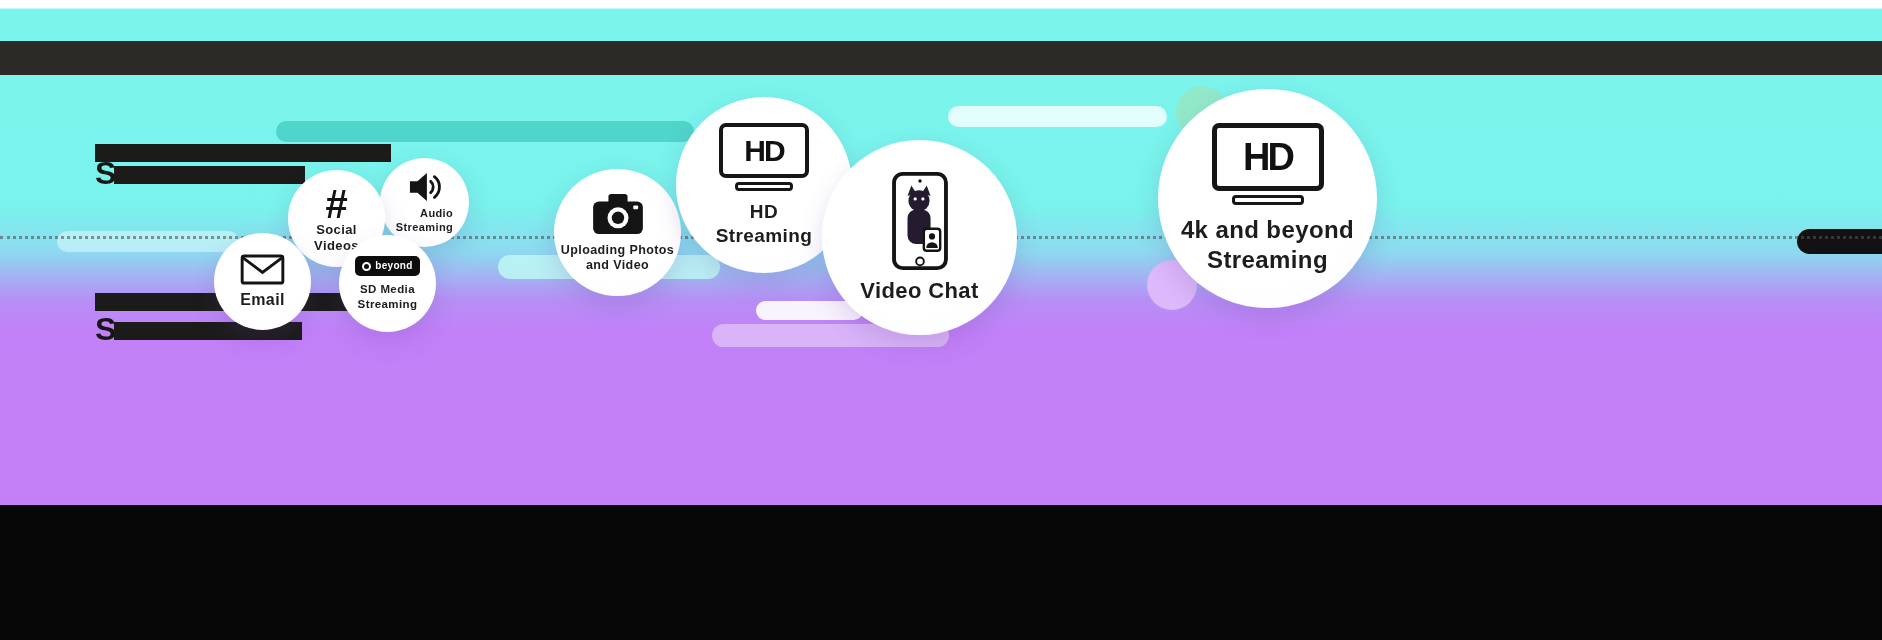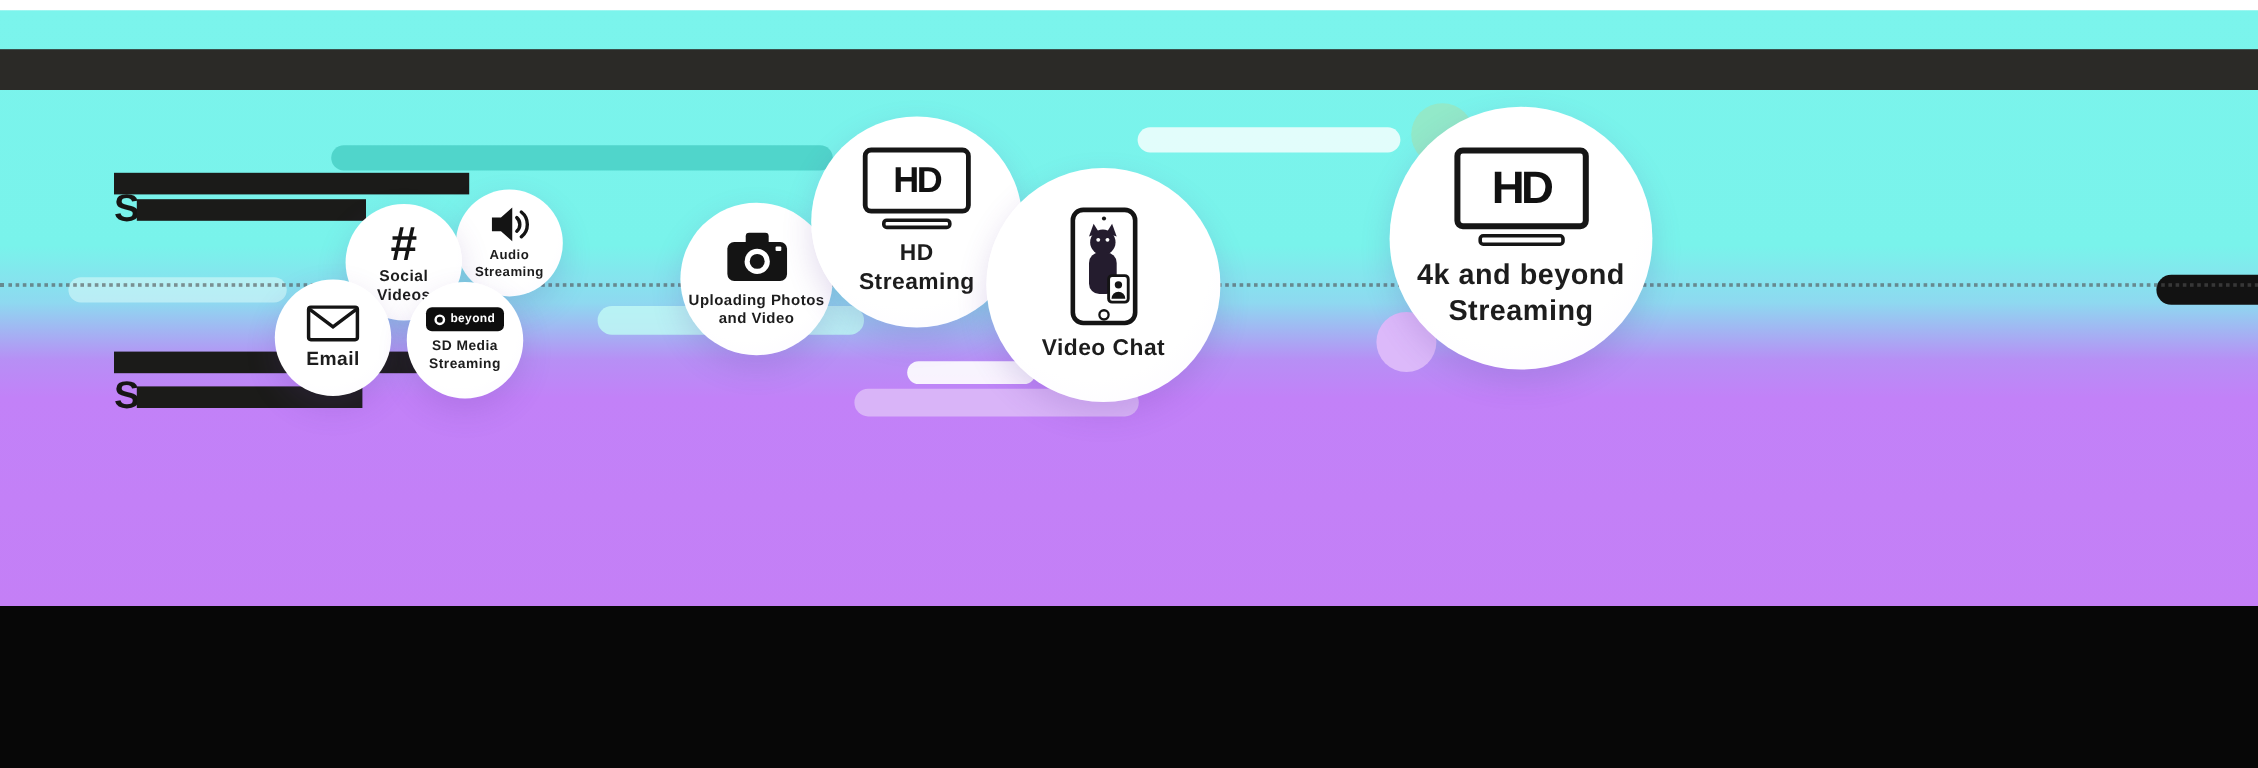--- a/index.html
+++ b/index.html
@@ -40,37 +40,37 @@
   .sletter { position:absolute; color:#161614; font-weight:700; font-size:32px; line-height:24px; z-index:2; }
   .s1 { left:95px; top:161px; }
   .s2 { left:95px; top:317px; }
 
   .bubble { position:absolute; border-radius:50%;
     background:radial-gradient(circle at 45% 40%, #ffffff 62%, #fdfcff 78%, #e9ddf9 93%, #def2f7 100%);
     box-shadow:0 10px 25px rgba(100,60,160,.18);
     display:flex; flex-direction:column; align-items:center; justify-content:center;
     text-align:center; color:#1d1d1d; z-index:3; }
 
-  #b-email  { left:229px;  top:233px; width:97px;  height:97px;  z-index:5; gap:5px; }
+  #b-email  { left:214px;  top:233px; width:97px;  height:97px;  z-index:5; gap:5px; }
   #b-social { left:288px;  top:170px; width:97px;  height:97px;  z-index:4; gap:0; }
   #b-audio  { left:380px;  top:158px; width:89px;  height:89px;  z-index:3; gap:4px; }
   #b-sd     { left:339px;  top:235px; width:97px;  height:97px;  z-index:5; gap:6px; }
-  #b-upload { left:554px;  top:169px; width:127px; height:127px; gap:7px;margin-left:13px; }
+  #b-upload { left:554px;  top:169px; width:127px; height:127px; gap:7px; }
   #b-hd     { left:676px;  top:97px;  width:176px; height:176px; gap:9px; }
   #b-video  { left:822px;  top:140px; width:195px; height:195px; z-index:4; gap:7px; }
   #b-4k     { left:1158px; top:89px;  width:219px; height:219px; gap:10px; }
 
   .bl { font-weight:700; letter-spacing:.4px; line-height:1.22; }
   .bl-email  { font-size:16px; }
   .bl-social { font-size:13px; margin-top:-2px; }
-  .bl-audio  { font-size:11px; }
+  .bl-audio  { font-size:11px;text-align:right; }
   .bl-sd     { font-size:11.5px; }
   .bl-upload { font-size:12.5px; }
   .bl-hd     { font-size:19px; }
-  .bl-video  { font-size:19px; }
+  .bl-video  { font-size:22px; }
   .bl-4k     { font-size:24px; }
 
   .hash-glyph { font-size:40px; font-weight:800; line-height:1; color:#141414; }
 
   .webflix { display:inline-flex; align-items:center; gap:4px; background:#0d0d0d;
     border-radius:5px; padding:5px 7px; }
   .webflix .ring { width:9px; height:9px; border:2px solid #ffffff; border-radius:50%; }
   .webflix .wtxt { color:#ffffff; font-size:10px; font-weight:700; letter-spacing:.3px; line-height:1; }
 
   .tv { display:flex; flex-direction:column; align-items:center; }

